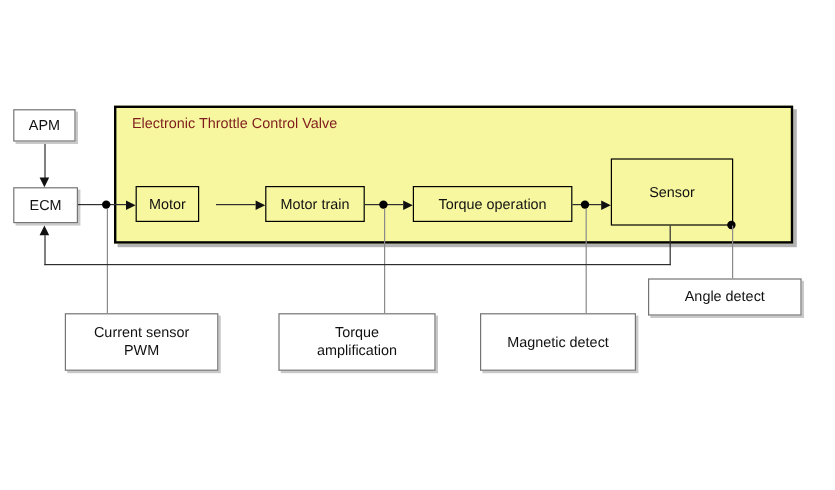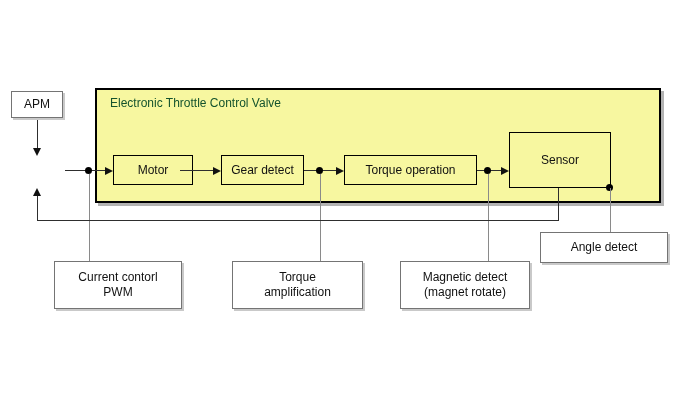--- a/index.html
+++ b/index.html
@@ -16,21 +16,21 @@
     background:#ffffff;border:1px solid #747474;box-shadow:2px 2px 0 #c9c9c9;
   }
   .node.inner{
     background:transparent;border:1px solid #000000;
   }
   .container-box{
     position:absolute;box-sizing:border-box;background:#f7f7a0;
     border:2px solid #000000;box-shadow:3px 3px 0 #b3b3b3;
   }
   .container-title{
-    position:absolute;left:13px;top:6px;font-size:12px;color:#14532d;white-space:nowrap;
+    position:absolute;left:13px;top:6px;font-size:12px;color:#7f1d1d;white-space:nowrap;
   }
   .line{position:absolute;background:#2e2e2e;}
   .line.h{height:1px;}
   .line.v{width:1px;}
   .line.drop{background:#8a8a8a;}
   .dot{position:absolute;width:7px;height:7px;border-radius:50%;background:#000;}
   .arr{position:absolute;width:0;height:0;}
   .arr.right{border-top:4px solid transparent;border-bottom:4px solid transparent;border-left:8px solid #111;}
   .arr.down{border-left:4px solid transparent;border-right:4px solid transparent;border-top:8px solid #111;}
   .arr.up{border-left:4px solid transparent;border-right:4px solid transparent;border-bottom:8px solid #111;}
@@ -41,50 +41,52 @@
 <div id="canvas">
 
   <div class="container-box" style="left:95px;top:88px;width:566px;height:115px">
     <span class="container-title">Electronic Throttle Control Valve</span>
   </div>
 
   <div class="node white" style="left:11px;top:91px;width:52px;height:27px">
     <span>APM</span>
   </div>
 
+  <div class="node white" style="left:11px;top:156px;width:54px;height:30px">
+    <span>ECM</span>
+  </div>
 
-  <div class="node inner" style="left:113px;top:155px;width:80px;height:30px">
+  <div class="node inner" style="left:113px;top:155px;width:53px;height:30px">
     <span>Motor</span>
   </div>
 
   <div class="node inner" style="left:221px;top:155px;width:83px;height:30px">
-    <span>Gear detect</span>
+    <span>Motor train</span>
   </div>
 
   <div class="node inner" style="left:344px;top:155px;width:133px;height:30px">
     <span>Torque operation</span>
   </div>
 
   <div class="node inner" style="left:509px;top:132px;width:102px;height:56px">
     <span>Sensor</span>
   </div>
 
   <div class="node white" style="left:54px;top:261px;width:128px;height:48px">
-    <span>Current contorl</span>
+    <span>Current sensor</span>
     <span>PWM</span>
   </div>
 
   <div class="node white" style="left:232px;top:261px;width:131px;height:48px">
     <span>Torque</span>
     <span>amplification</span>
   </div>
 
   <div class="node white" style="left:400px;top:261px;width:130px;height:48px">
     <span>Magnetic detect</span>
-    <span>(magnet rotate)</span>
   </div>
 
   <div class="node white" style="left:540px;top:232px;width:128px;height:31px">
     <span>Angle detect</span>
   </div>
 
   <div class="line v" style="left:37px;top:120px;height:29px"></div>
   <div class="arr down" style="left:33px;top:148px"></div>
 
   <div class="line h" style="left:65px;top:170px;width:40px"></div>

